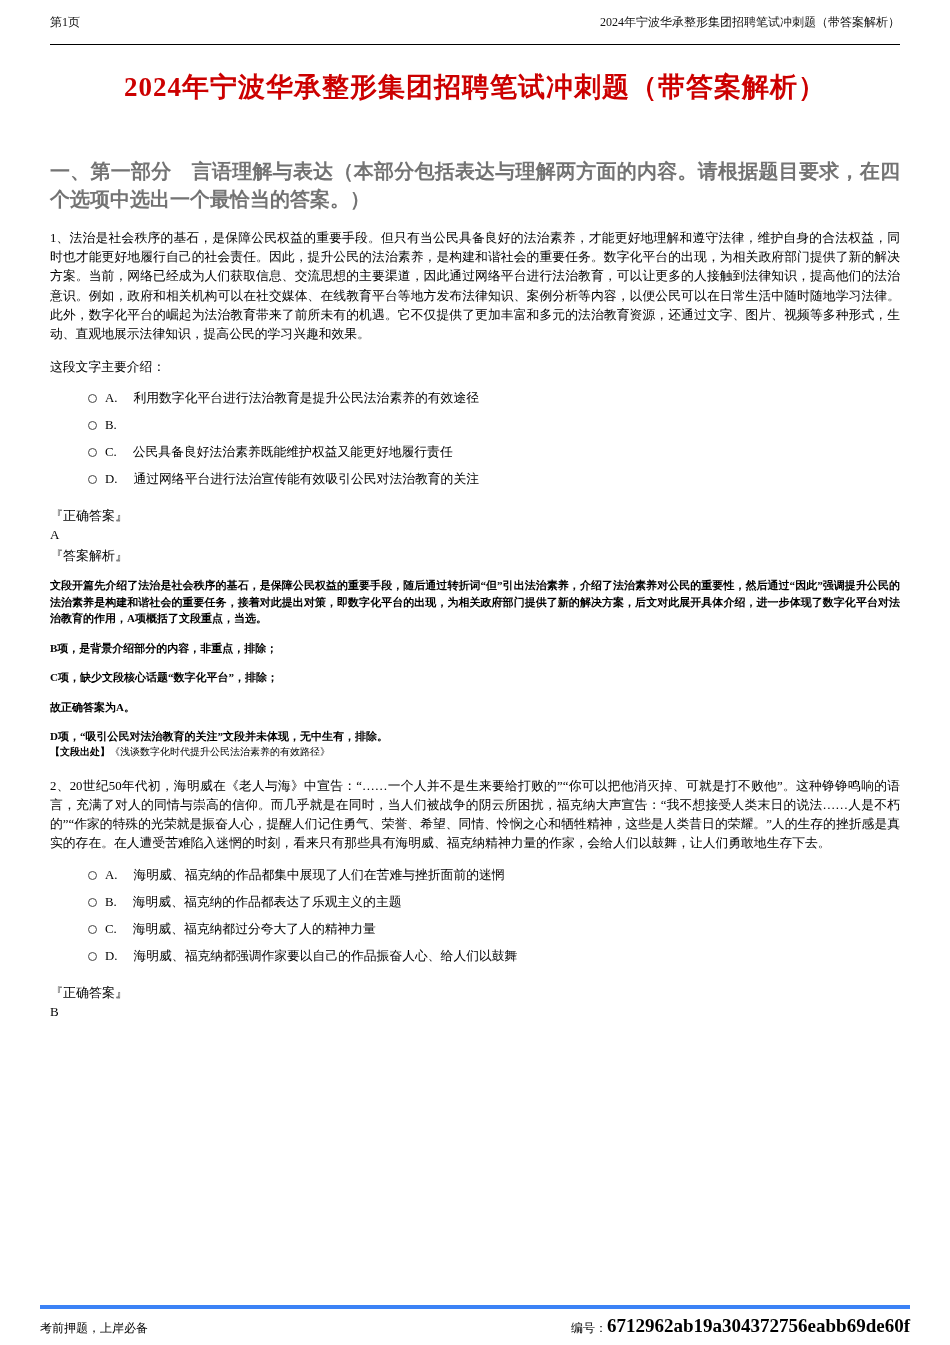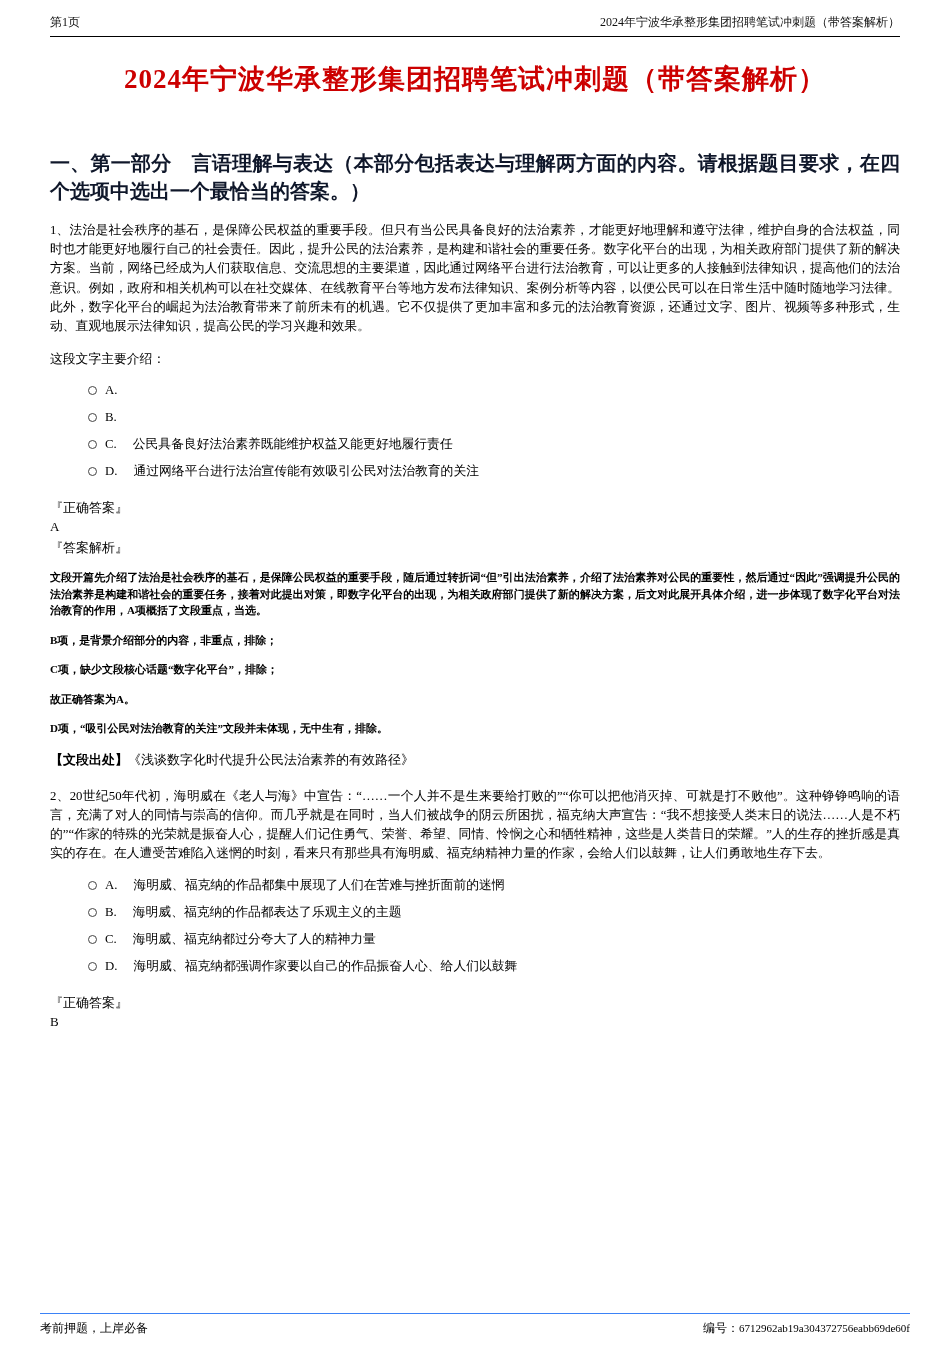--- a/index.html
+++ b/index.html
@@ -8,21 +8,21 @@
     width: 950px; height: 1345px;
     position: relative;
     font-family: "Liberation Serif", "DejaVu Serif", serif;
     color: #000;
     overflow: hidden;
   }
   .page { padding: 0 50px; }
 
   .hdr {
     display: flex; justify-content: space-between; align-items: flex-end;
-    padding-top: 14px; padding-bottom: 5px;
+    padding-top: 14px; padding-bottom: 13px;
     border-bottom: 1px solid #000;
     font-size: 12px; color: #111;
   }
 
   .title {
     margin-top: 24px;
     text-align: center;
     color: #cc0000;
     font-size: 27px;
     font-weight: bold;
@@ -31,21 +31,21 @@
 
   .notice {
     margin-top: 46px;
     font-size: 14px;
     line-height: 1.5;
     text-align: justify;
   }
 
   .section {
     margin-top: 52px;
-    color: #0f172a;
+    color: #737373;
     font-size: 20px;
     font-weight: bold;
     line-height: 1.4;
     text-align: justify;
   }
 
   .stem {
     margin-top: 16px;
     font-size: 12.8px;
     line-height: 1.5;
@@ -83,34 +83,34 @@
 
   .para {
     margin-top: 12px;
     font-size: 11px;
     line-height: 1.5;
     text-align: justify;
     font-weight: bold;
   }
   .para.short { margin-top: 13px; }
 
-  .src { margin-top: 14px; font-size: 13px; }
+  .src { font-size: 10px; }
   .src-label { font-weight: bold; }
 
   .footer {
     position: absolute;
     left: 40px; right: 40px; bottom: 8px;
-    border-top: 1px solid #3b82f6;
+    border-top: 4px solid #3b82f6;
     padding-top: 6px;
     display: flex; justify-content: space-between; align-items: baseline;
     font-size: 12px;
   }
   .f-right { display: flex; align-items: baseline; }
   .f-num-label { font-size: 12px; text-align: center; }
-  .f-num { font-size: 11px; font-weight: normal; }
+  .f-num { font-size: 19px; font-weight: bold; }
 </style>
 </head>
 <body>
 
 <div class="page">
 
   <div class="hdr">
     <span>第1页</span>
     <span>2024年宁波华承整形集团招聘笔试冲刺题（带答案解析）</span>
   </div>
@@ -120,20 +120,21 @@
 
   <h2 class="section">一、第一部分　言语理解与表达（本部分包括表达与理解两方面的内容。请根据题目要求，在四个选项中选出一个最恰当的答案。）</h2>
 
   <p class="stem">1、法治是社会秩序的基石，是保障公民权益的重要手段。但只有当公民具备良好的法治素养，才能更好地理解和遵守法律，维护自身的合法权益，同时也才能更好地履行自己的社会责任。因此，提升公民的法治素养，是构建和谐社会的重要任务。数字化平台的出现，为相关政府部门提供了新的解决方案。当前，网络已经成为人们获取信息、交流思想的主要渠道，因此通过网络平台进行法治教育，可以让更多的人接触到法律知识，提高他们的法治意识。例如，政府和相关机构可以在社交媒体、在线教育平台等地方发布法律知识、案例分析等内容，以便公民可以在日常生活中随时随地学习法律。此外，数字化平台的崛起为法治教育带来了前所未有的机遇。它不仅提供了更加丰富和多元的法治教育资源，还通过文字、图片、视频等多种形式，生动、直观地展示法律知识，提高公民的学习兴趣和效果。</p>
   <p class="prompt">这段文字主要介绍：</p>
 
   <div class="options">
     <div class="opt">
       <span class="radio"></span>
       <span class="opt-label">A.</span>
+      <span class="opt-text">利用数字化平台进行法治教育是提升公民法治素养的有效途径</span>
     </div>
     <div class="opt">
       <span class="radio"></span>
       <span class="opt-label">B.</span>
     </div>
     <div class="opt">
       <span class="radio"></span>
       <span class="opt-label">C.</span>
       <span class="opt-text">公民具备良好法治素养既能维护权益又能更好地履行责任</span>
     </div>

